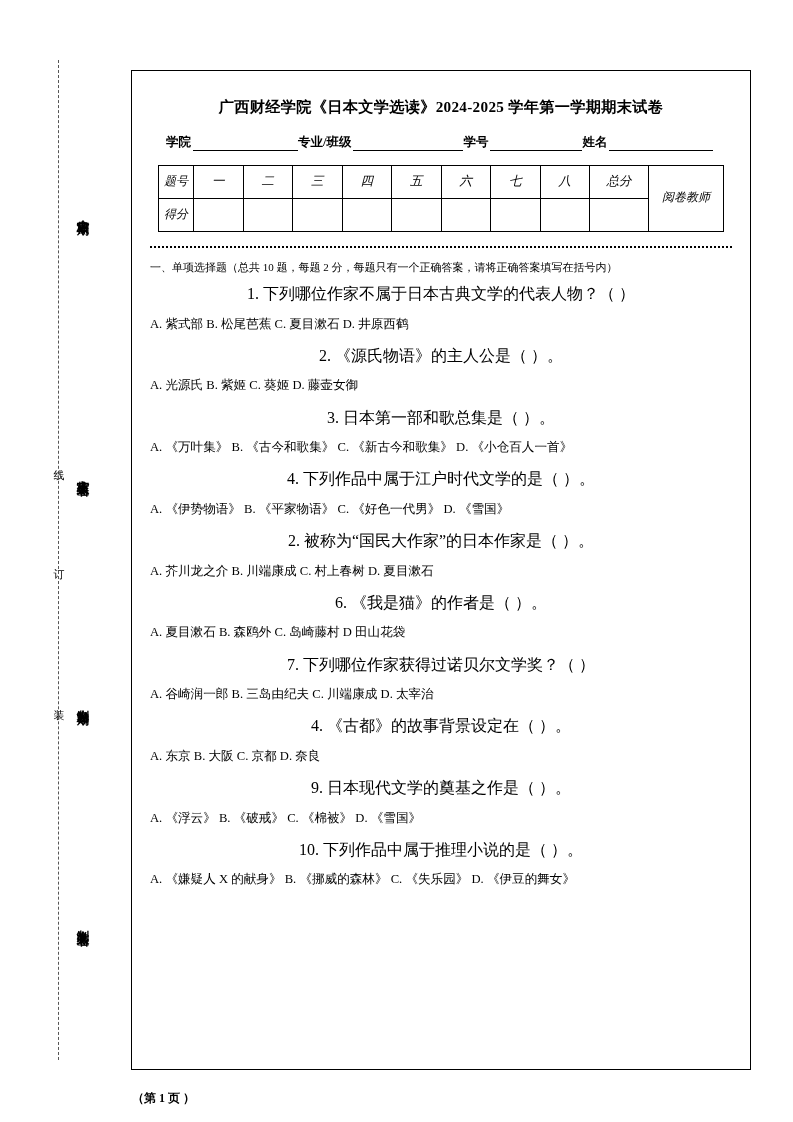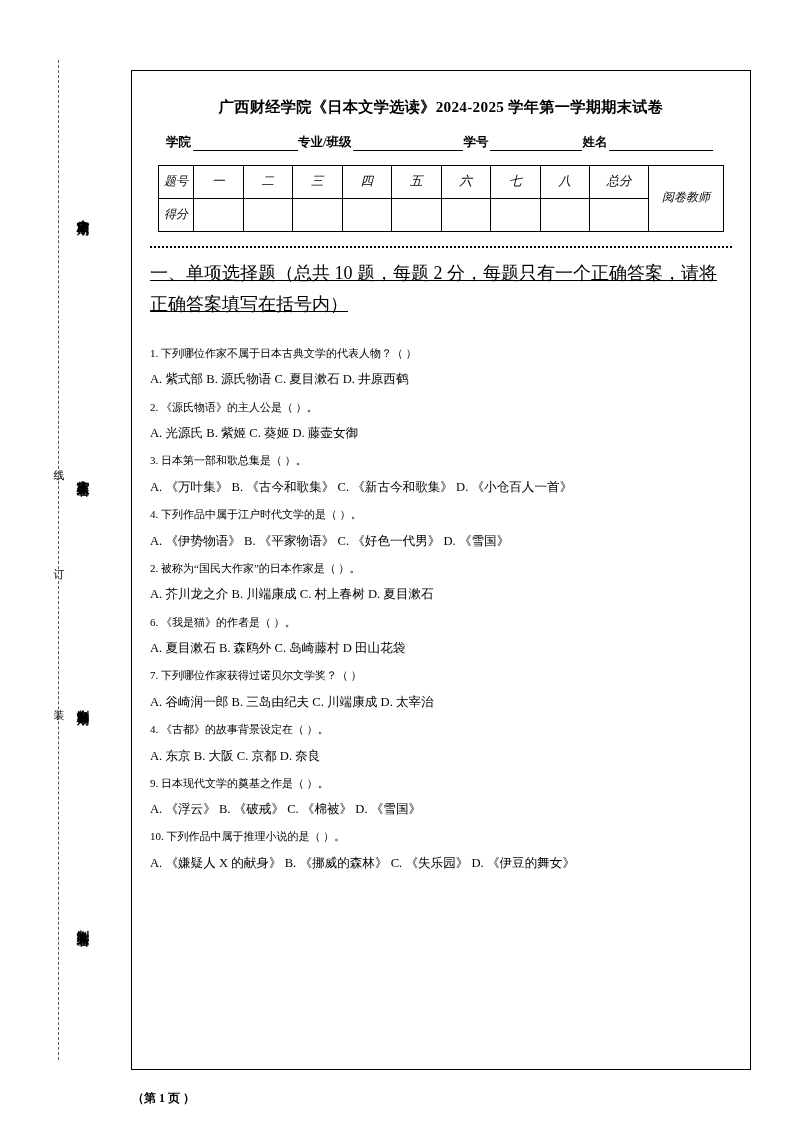--- a/index.html
+++ b/index.html
@@ -117,31 +117,31 @@
 
   
   .dotted-sep {
     margin: 14px 2px 10px 2px;
     border-top: 2px dotted #000;
     height: 0;
   }
 
   
   .section-head {
-    font-size: 18px;
+    font-size: 11px;
     line-height: 1.75;
-    margin: 0 2px 24px 2px;
+    margin: 0 2px 4px 2px;
     text-indent: 0;
     font-weight: normal;
-    text-decoration: underline;
   }
   .q {
-    font-size: 11px;
+    font-size: 16px;
     line-height: 1.6;
     margin: 0 2px 7px 2px;
+    text-align: center;
   }
   .opts {
     font-size: 12.6px;
     line-height: 1.6;
     margin: 0 2px 9px 2px;
   }
 
   .footer {
     position: absolute;
     left: 0;
@@ -216,21 +216,21 @@
         <td class="total"></td>
       </tr>
     </tbody>
       </table>
 
     <div class="dotted-sep"></div>
 
     <div class="section-head">一、单项选择题（总共 10 题，每题 2 分，每题只有一个正确答案，请将正确答案填写在括号内）</div>
 
     <div class="q">1.  下列哪位作家不属于日本古典文学的代表人物？（    ）</div>
-    <div class="opts">A.  紫式部   B.  源氏物语   C.  夏目漱石   D.  井原西鹤</div>
+    <div class="opts">A.  紫式部   B.  松尾芭蕉   C.  夏目漱石   D.  井原西鹤</div>
 
     <div class="q">2.  《源氏物语》的主人公是（    ）。</div>
     <div class="opts">A.  光源氏   B.  紫姬   C.  葵姬   D.  藤壶女御</div>
 
     <div class="q">3.  日本第一部和歌总集是（    ）。</div>
     <div class="opts">A.  《万叶集》   B.  《古今和歌集》   C.  《新古今和歌集》   D.  《小仓百人一首》</div>
 
     <div class="q">4.  下列作品中属于江户时代文学的是（    ）。</div>
     <div class="opts">A.  《伊势物语》   B.  《平家物语》   C.  《好色一代男》   D.  《雪国》</div>
 

